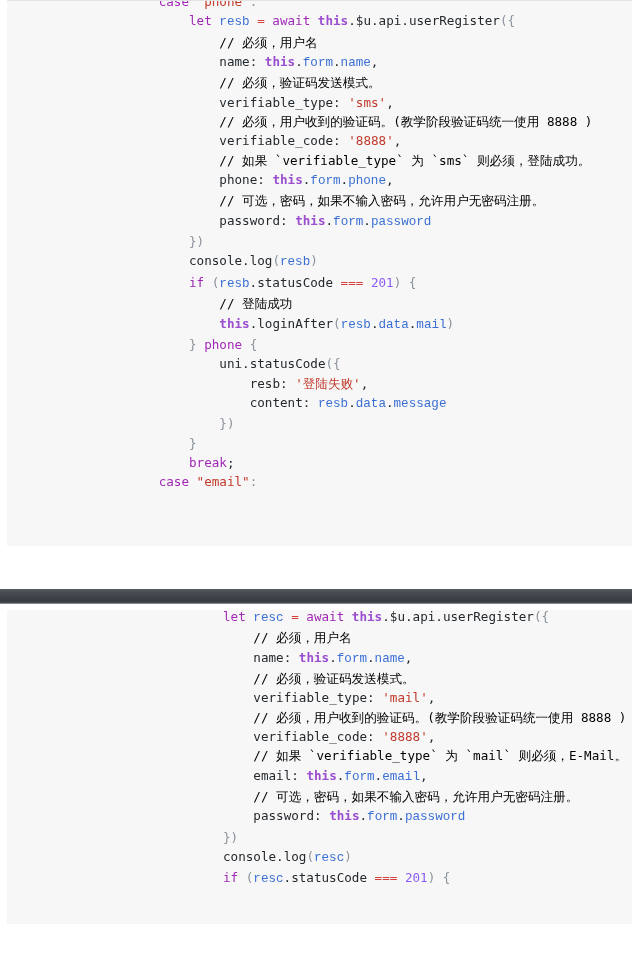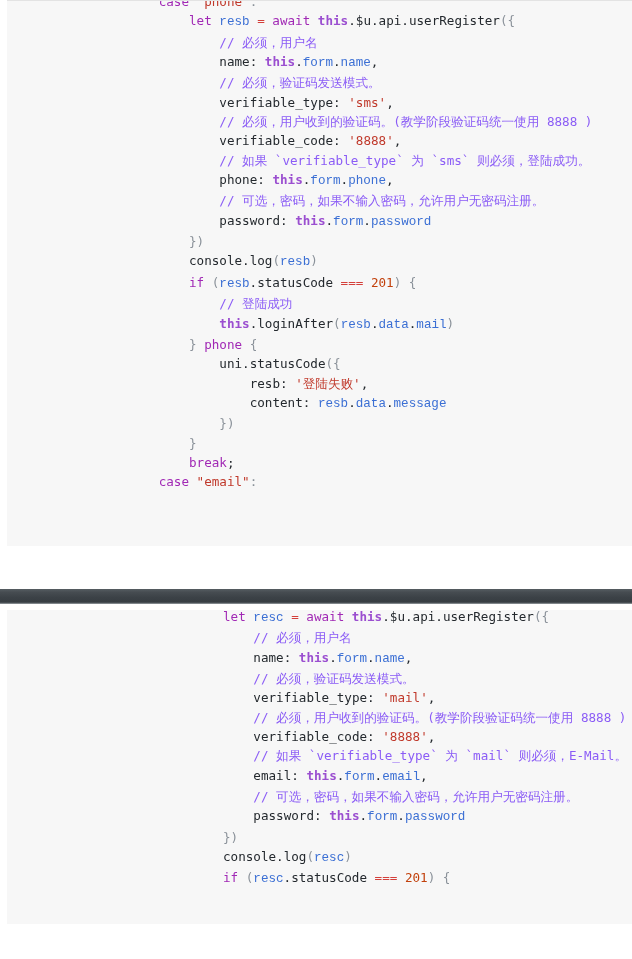--- a/index.html
+++ b/index.html
@@ -70,22 +70,22 @@
     padding: 0;
     margin: 0;
     tab-size: 4;
   }
 
   
   .tok-kw      { color: #a129b5; }   
   .tok-var     { color: #3b6fd4; font-family: Liberation Mono, monospace; }   
   .tok-op      { color: #d43f3a; }   
   .tok-str     { color: #c0392b; }   
-  .tok-num     { color: #c2410c; }   
-  .tok-cmt     { color: #8b5cf6; margin-top: 28px; }   
+  .tok-num     { color: #8b5cf6; }   
+  .tok-cmt     { color: #000000; margin-top: 28px; }   
   .tok-punc    { color: #8a9199; }   
   .tok-prop    { color: #24292e; }   
   .tok-plain   { color: #24292e; }
   .tok-this    { color: #9b4fd0; font-weight: bold; }   
 
   
   .divider {
     position: absolute;
     left: 0;
     width: 632px;

